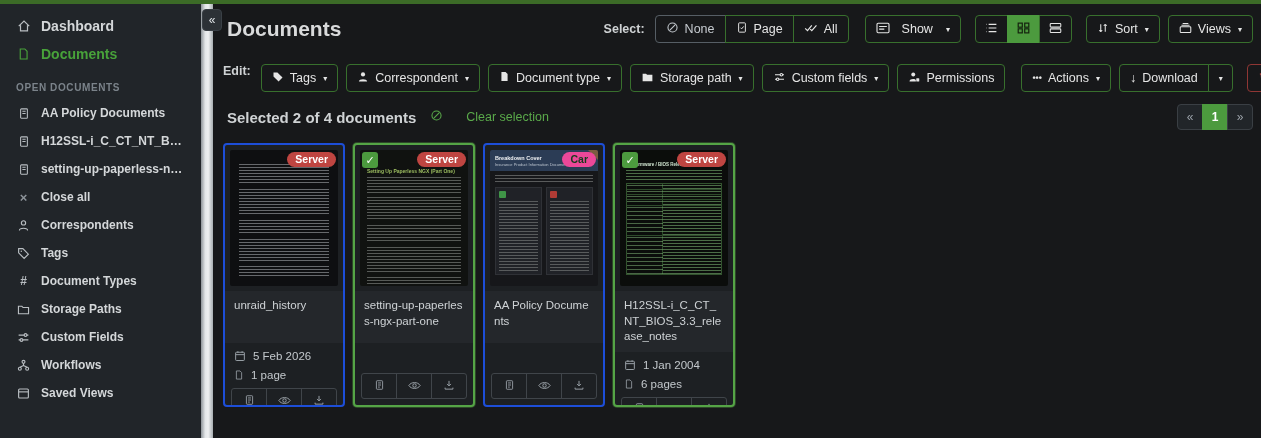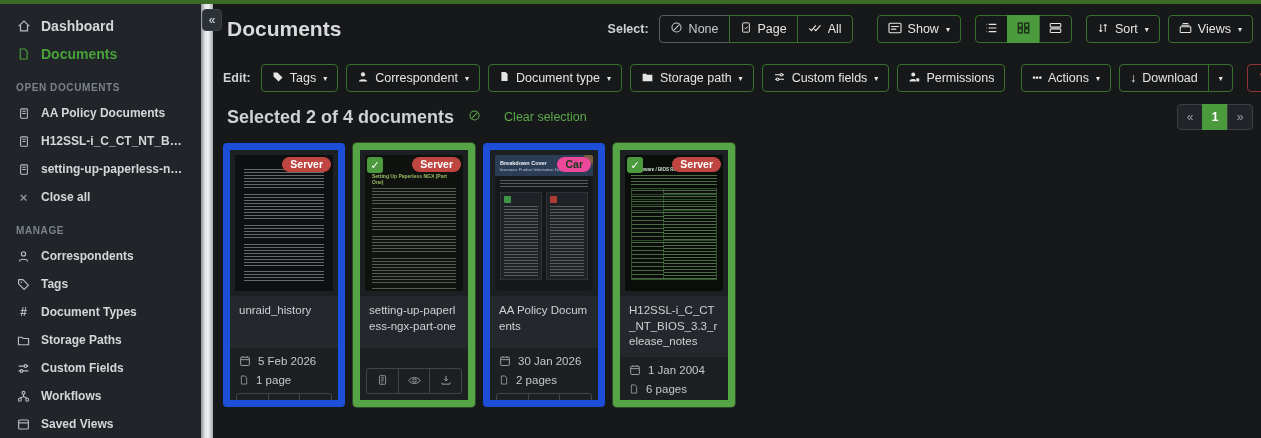--- a/index.html
+++ b/index.html
@@ -40,38 +40,38 @@
   .btn .caret { font-size:8px; margin-left:1px; }
   .btn.gray { border-color:#565e65; color:#c6cbd0; }
   .btn.red { border-color:#8f3634; color:#e2574f; }
   .btn.active-view { background:#4c9a3e; border-color:#4c9a3e; color:#15240f; }
   .btn-group { display:inline-flex; }
   .btn-group .btn { border-radius:0; margin-left:-1px; }
   .btn-group .btn:first-child { border-radius:4px 0 0 4px; margin-left:0; }
   .btn-group .btn:last-child { border-radius:0 4px 4px 0; }
   .btn.icon-only { padding:0 9px; }
 
-  .edit-row { display:flex; align-items:center; gap:8px; margin-top:20px; height:28px; }
+  .edit-row { display:flex; gap:8px; margin-top:20px; height:28px; }
   .spacer { flex:1; }
 
   .status-row { display:flex; align-items:center; margin-top:12px; height:26px; }
-  .status-text { font-size:18px; color:#cfd2d4; font-weight:700; padding-left:4px; }
+  .status-text { font-size:15px; color:#cfd2d4; font-weight:700; padding-left:4px; }
   .clear-link { display:inline-flex; align-items:center; gap:23px; margin-left:14px;
     color:#5aa94a; font-size:12.5px; cursor:pointer; }
   .pager { display:inline-flex; }
   .pager .pbtn { height:26px; min-width:26px; padding:0 8px; display:inline-flex; align-items:center;
     justify-content:center; background:#212529; border:1px solid #3a3f44; color:#9aa1a8;
     font-size:12px; cursor:pointer; margin-left:-1px; }
   .pager .pbtn:first-child { border-radius:4px 0 0 4px; margin-left:0; }
   .pager .pbtn:last-child { border-radius:0 4px 4px 0; }
   .pager .pbtn.current { background:#4c9a3e; border-color:#4c9a3e; color:#ffffff; font-weight:700; }
 
   
   .cards { display:flex; gap:8px; margin-top:13px; align-items:flex-start; padding-left:0; }
-  .card { width:122px; height:264px; background:#1d2023; border:7px solid #1d4ed8; border-radius:4px;
+  .card { width:122px; height:264px; background:#1d2023; border:2px solid #1d4ed8; border-radius:4px;
     display:flex; flex-direction:column; overflow:hidden; cursor:pointer; }
   .card.selected { border-color:#55a446; box-shadow:0 0 0 1px rgba(85,164,70,.35); }
   .thumbwrap { position:relative; height:146px; padding:5px; flex:0 0 auto; }
   .thumb { width:100%; height:100%; border-radius:2px; overflow:hidden; position:relative; }
   .badge { position:absolute; top:7px; right:7px; padding:1px 8px 2px; border-radius:9px;
     font-size:10.5px; font-weight:700; cursor:pointer; z-index:3; }
   .badge.server { background:#bf4541; color:#fff; }
   .badge.car { background:#ec4899; color:#143c1c; }
   .selbox { position:absolute; top:7px; left:7px; width:16px; height:16px; background:#4c9a3e;
     border-radius:3px; color:#fff; font-size:11px; display:flex; align-items:center;
@@ -169,21 +169,20 @@
             <path d="M5.8 5 H10.2 M5.8 8 H10.2"></path>
           </svg>
       </span>
       <span class="lbl">setting-up-paperless-ngx-part-one</span>
     </div>
     <div class="snav-item small closeall">
       <span class="sicon">×</span>
       <span class="lbl">Close all</span>
     </div>
 
-    <div class="snav-head">MANAGE</div>
 
     <div class="snav-item small">
       <span class="sicon">
         <svg width="13" height="13" viewBox="0 0 16 16" fill="none" stroke="currentColor" stroke-width="1.4">
             <circle cx="8" cy="4.8" r="2.6"></circle>
             <path d="M3 14 C3 10.6 13 10.6 13 14"></path>
           </svg>
       </span>
       <span class="lbl">Correspondents</span>
     </div>
@@ -266,21 +265,21 @@
                 </svg></span>
             <span>Page</span>
           </button>
           <button class="btn">
             <span><svg width="14" height="12" viewBox="0 0 18 14" fill="none" stroke="currentColor" stroke-width="1.5">
                   <path d="M1.5 7.5 4.5 10.5 10 3.5 M8 8.5 10 10.5 16 3.5"></path>
                 </svg></span>
             <span>All</span>
           </button>
         </span>
-        <button class="btn" style="margin-left:16px;">
+        <button class="btn" style="margin-left:8px;gap:12px;">
           <span><svg width="14" height="12" viewBox="0 0 16 14" fill="none" stroke="currentColor" stroke-width="1.3">
                 <rect x="1" y="1.5" width="14" height="11" rx="1.3"></rect>
                 <path d="M3.5 5.3 H12.5 M3.5 8.3 H9.5"></path>
               </svg></span>
           <span>Show</span>
           <span class="caret">▾</span>
         </button>
         <span class="btn-group" style="margin-left:6px;">
           <button class="btn icon-only">
             <span><svg width="13" height="12" viewBox="0 0 16 14" fill="none" stroke="currentColor" stroke-width="1.5">
@@ -523,39 +522,20 @@
                   </div>
                 <div class="pcol">
                     <div class="chip red"></div>
                     <div class="tl"></div>
                   </div>
               </div>
             </div>
           </div>
         </div>
         <div class="card-title">AA Policy Documents</div>
-        <div class="meta">
-          <div class="meta-row">
-            <span class="micon">
-                <svg width="12" height="12" viewBox="0 0 16 16" fill="none" stroke="currentColor" stroke-width="1.3">
-                  <rect x="2.2" y="3" width="11.6" height="11" rx="1"></rect>
-                  <path d="M2.2 6.2 H13.8 M5.2 1.6 V3.8 M10.8 1.6 V3.8"></path>
-                </svg>
-              </span>
-            <span>30 Jan 2026</span>
-          </div>
-          <div class="meta-row">
-            <span class="micon">
-                <svg width="10" height="12" viewBox="0 0 16 16" fill="none" stroke="currentColor" stroke-width="1.3">
-                  <path d="M3.8 1.5 H9.6 L12.2 4.1 V14.5 H3.8 Z"></path>
-                </svg>
-              </span>
-            <span>2 pages</span>
-          </div>
-        </div>
         <div class="card-actions">
           <button class="cbtn">
               <span><svg width="11" height="12" viewBox="0 0 16 16" fill="none" stroke="currentColor" stroke-width="1.3">
                   <rect x="3.5" y="1.8" width="9" height="12.4" rx="1"></rect>
                   <path d="M5.8 5 H10.2 M5.8 8 H10.2 M5.8 11 H8.5"></path>
                 </svg></span>
             </button>
           <button class="cbtn">
               <span><svg width="13" height="11" viewBox="0 0 16 12" fill="none" stroke="currentColor" stroke-width="1.2">
                   <path d="M1 6 C4 1.2 12 1.2 15 6 C12 10.8 4 10.8 1 6 Z"></path>

